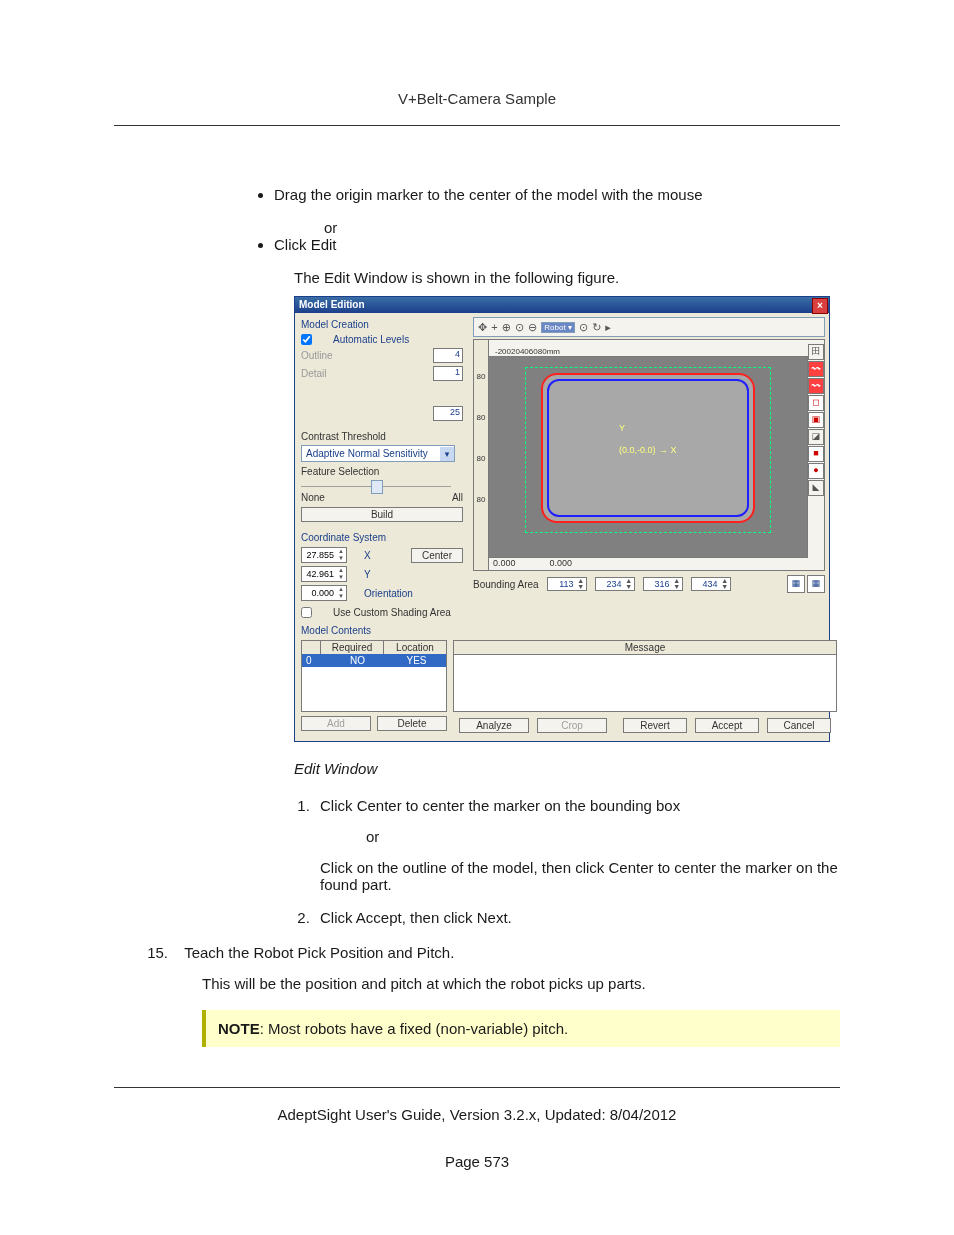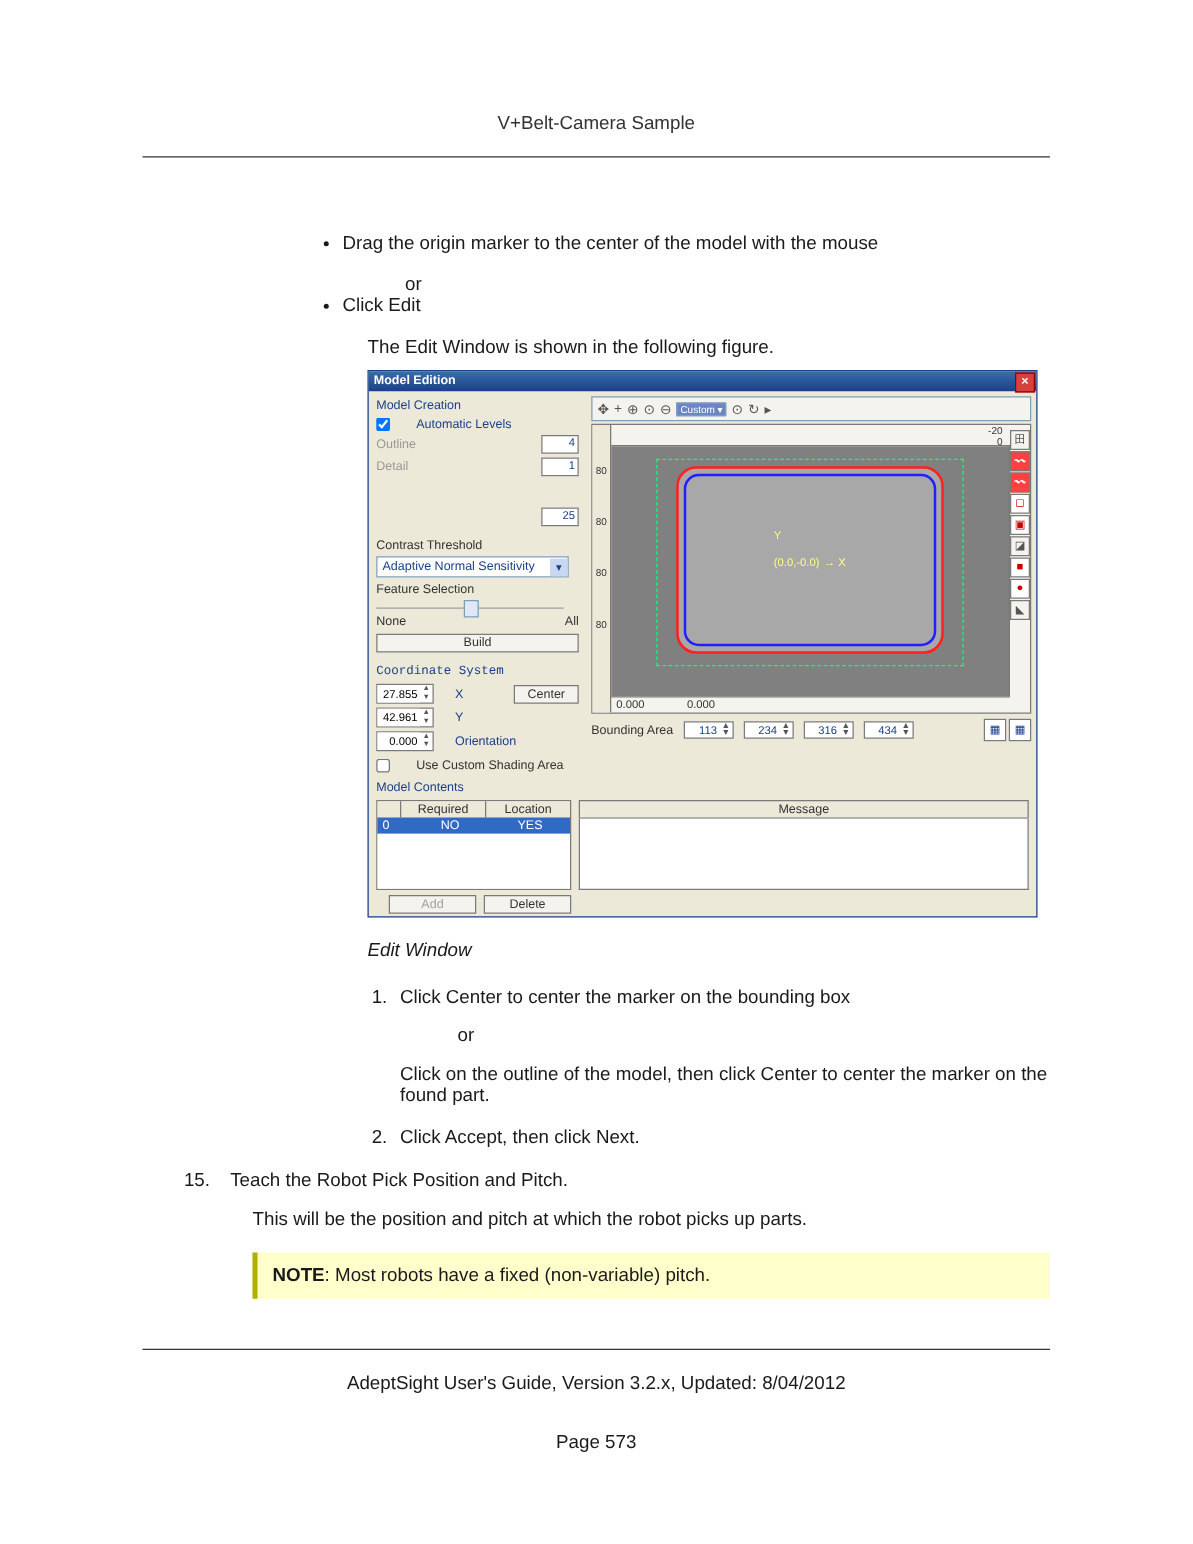--- a/index.html
+++ b/index.html
@@ -59,21 +59,21 @@
   .editwin .spin .ud { width:12px; display:flex; flex-direction:column; }
   .editwin .spin .ud span { flex:1; font-size:6px; text-align:center; line-height:6px; color:#555; }
   
   .toolbar { height:18px; border:1px solid #7f9db9; background:#f4f3ee; display:flex; align-items:center; gap:4px; padding:0 4px; margin-bottom:2px; }
   .toolbar .ticon { font-size:11px; color:#555; }
   .toolbar .Topane { font-size:8px; background:#6a86c4; color:#fff; padding:0 2px; border:1px solid #7f9db9; }
   .canvas-area { position:relative; height:230px; border:1px solid #7a7a7a; background:#f4f3ee; display:flex; }
   .canvas-ruler-left { width:14px; background:#ece9d8; border-right:1px solid #7a7a7a; display:flex; flex-direction:column; align-items:center; font-size:8px; color:#333; }
   .canvas-ruler-left span { margin-top:32px; }
   .canvas-main { flex:1; display:flex; flex-direction:column; }
-  .ruler-top { height:16px; font-size:8px; color:#333; display:flex; padding:0 6px; align-items:flex-end; border-bottom:1px solid #7a7a7a;flex-direction:column; }
+  .ruler-top { height:16px; font-size:8px; color:#333; display:flex; padding:0 6px; align-items:flex-end; border-bottom:1px solid #7a7a7a; }
   .canvas-img { flex:1; position:relative; background:#808080; overflow:hidden; border-right:1px solid #7a7a7a; }
   .shape-bound { position:absolute; left:36px; top:10px; right:36px; bottom:24px; border:1px dashed #00ff80; }
   .shape-outer { position:absolute; left:52px; top:16px; right:52px; bottom:34px; border:2px solid #ff2020; border-radius:16px; background:#a8a8a8; }
   .shape-inner { position:absolute; left:58px; top:22px; right:58px; bottom:40px; border:2px solid #2020ff; border-radius:12px; }
   .axis-x { position:absolute; left:130px; top:88px; color:#ffff80; font-size:9px; }
   .axis-xl { position:absolute; left:170px; top:88px; color:#ffff80; font-size:9px; }
   .axis-y { position:absolute; left:130px; top:66px; color:#ffff80; font-size:9px; }
   .coord-readout { height:12px; font-size:9px; color:#333; display:flex; gap:34px; padding-left:4px; border-top:1px solid #7a7a7a; }
   .right-icons { width:16px; display:flex; flex-direction:column; gap:1px; padding-top:4px; }
   .right-icons .ri { width:14px; height:14px; border:1px solid #7a7a7a; font-size:9px; text-align:center; line-height:13px; }
@@ -151,21 +151,21 @@
           <div class="slider-track">
             <div class="line"></div>
               <div class="thumb"></div>
           </div>
           <div class="row-nall">
             <span>None</span>
             <span>All</span>
           </div>
           <div class="btn btn-wide">Build</div>
 
-          <div class="section-label" style="margin-top:10px;font-family:Liberation Mono, monospace;">Coordinate System</div>
+          <div class="section-label" style="margin-top:10px;">Coordinate System</div>
           <div class="row">
             <div class="spin">
                 <input value="27.855" style="">
                 <div class="ud">
                   <span>▲</span>
                   <span>▼</span>
                 </div>
               </div>
             <span>X</span>
             <div style="flex:1"></div>
@@ -197,21 +197,21 @@
           </div>
         </div>
 
         <div class="right-pane">
           <div class="toolbar">
             <span class="ticon">✥</span>
             <span class="ticon">+</span>
             <span class="ticon">⊕</span>
             <span class="ticon">⊙</span>
             <span class="ticon">⊖</span>
-            <span class="Topane"><span>Custom</span> ▾</span>
+            <span class="Topane"><span>Robot</span> ▾</span>
             <span class="ticon">⊙</span>
             <span class="ticon">↻</span>
             <span class="ticon">▸</span>
           </div>
           <div class="canvas-area">
             <div class="canvas-ruler-left">
               <span>80</span>
                 <span>80</span>
                 <span>80</span>
                 <span>80</span>
@@ -295,20 +295,28 @@
               <div class="mc-body"></div>
             </div>
             <div style="display:flex; gap:6px; justify-content:flex-end;">
               <div class="btn disabled" style="width:56px;">Add</div>
               <div class="btn" style="width:56px;">Delete</div>
             </div>
           </div>
           <div style="flex:1;">
             <div class="msg-head">Message</div>
             <div class="msg-body"></div>
+            <div class="dlg-btn-row">
+              <div class="btn" style="width:56px;">Analyze</div>
+              <div class="btn disabled" style="width:56px;">Crop</div>
+              <div class="spacer"></div>
+              <div class="btn" style="width:50px;">Revert</div>
+              <div class="btn" style="width:50px;">Accept</div>
+              <div class="btn" style="width:50px;">Cancel</div>
+            </div>
           </div>
         </div>
       </div>
     </div>
   </div>
 
   <div class="caption">Edit Window</div>
 
   <ol class="numbered">
     <li>

